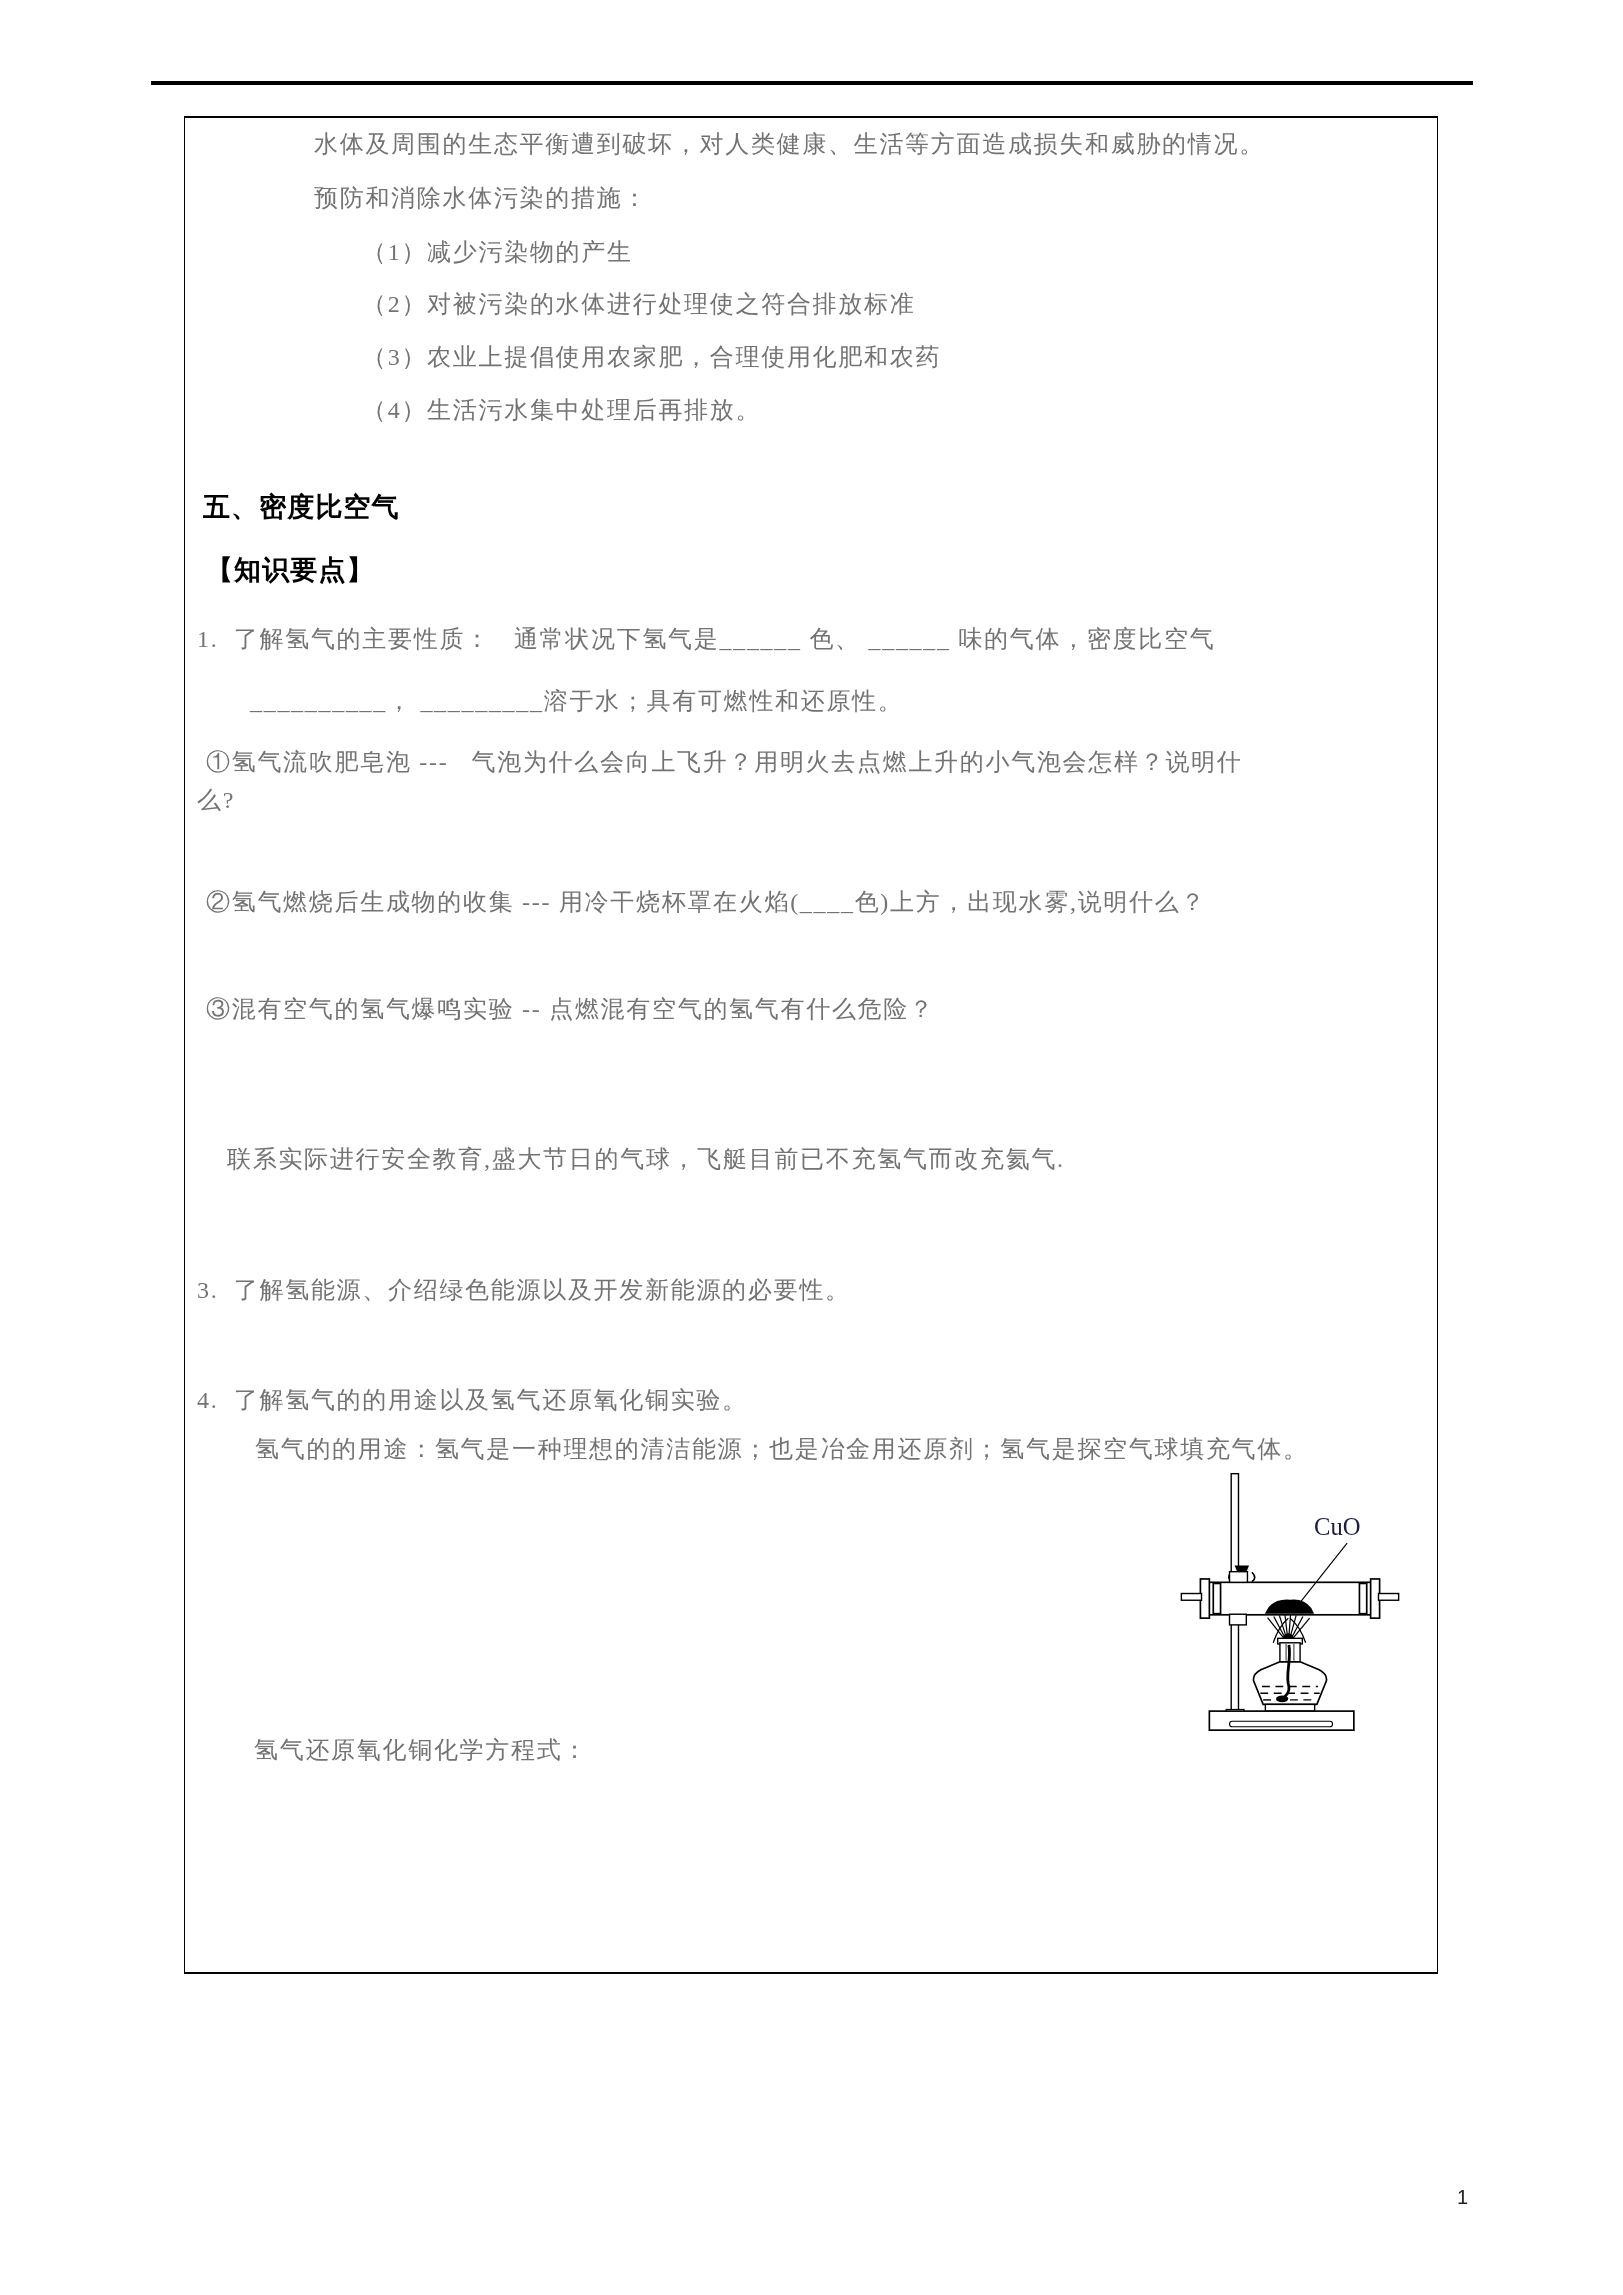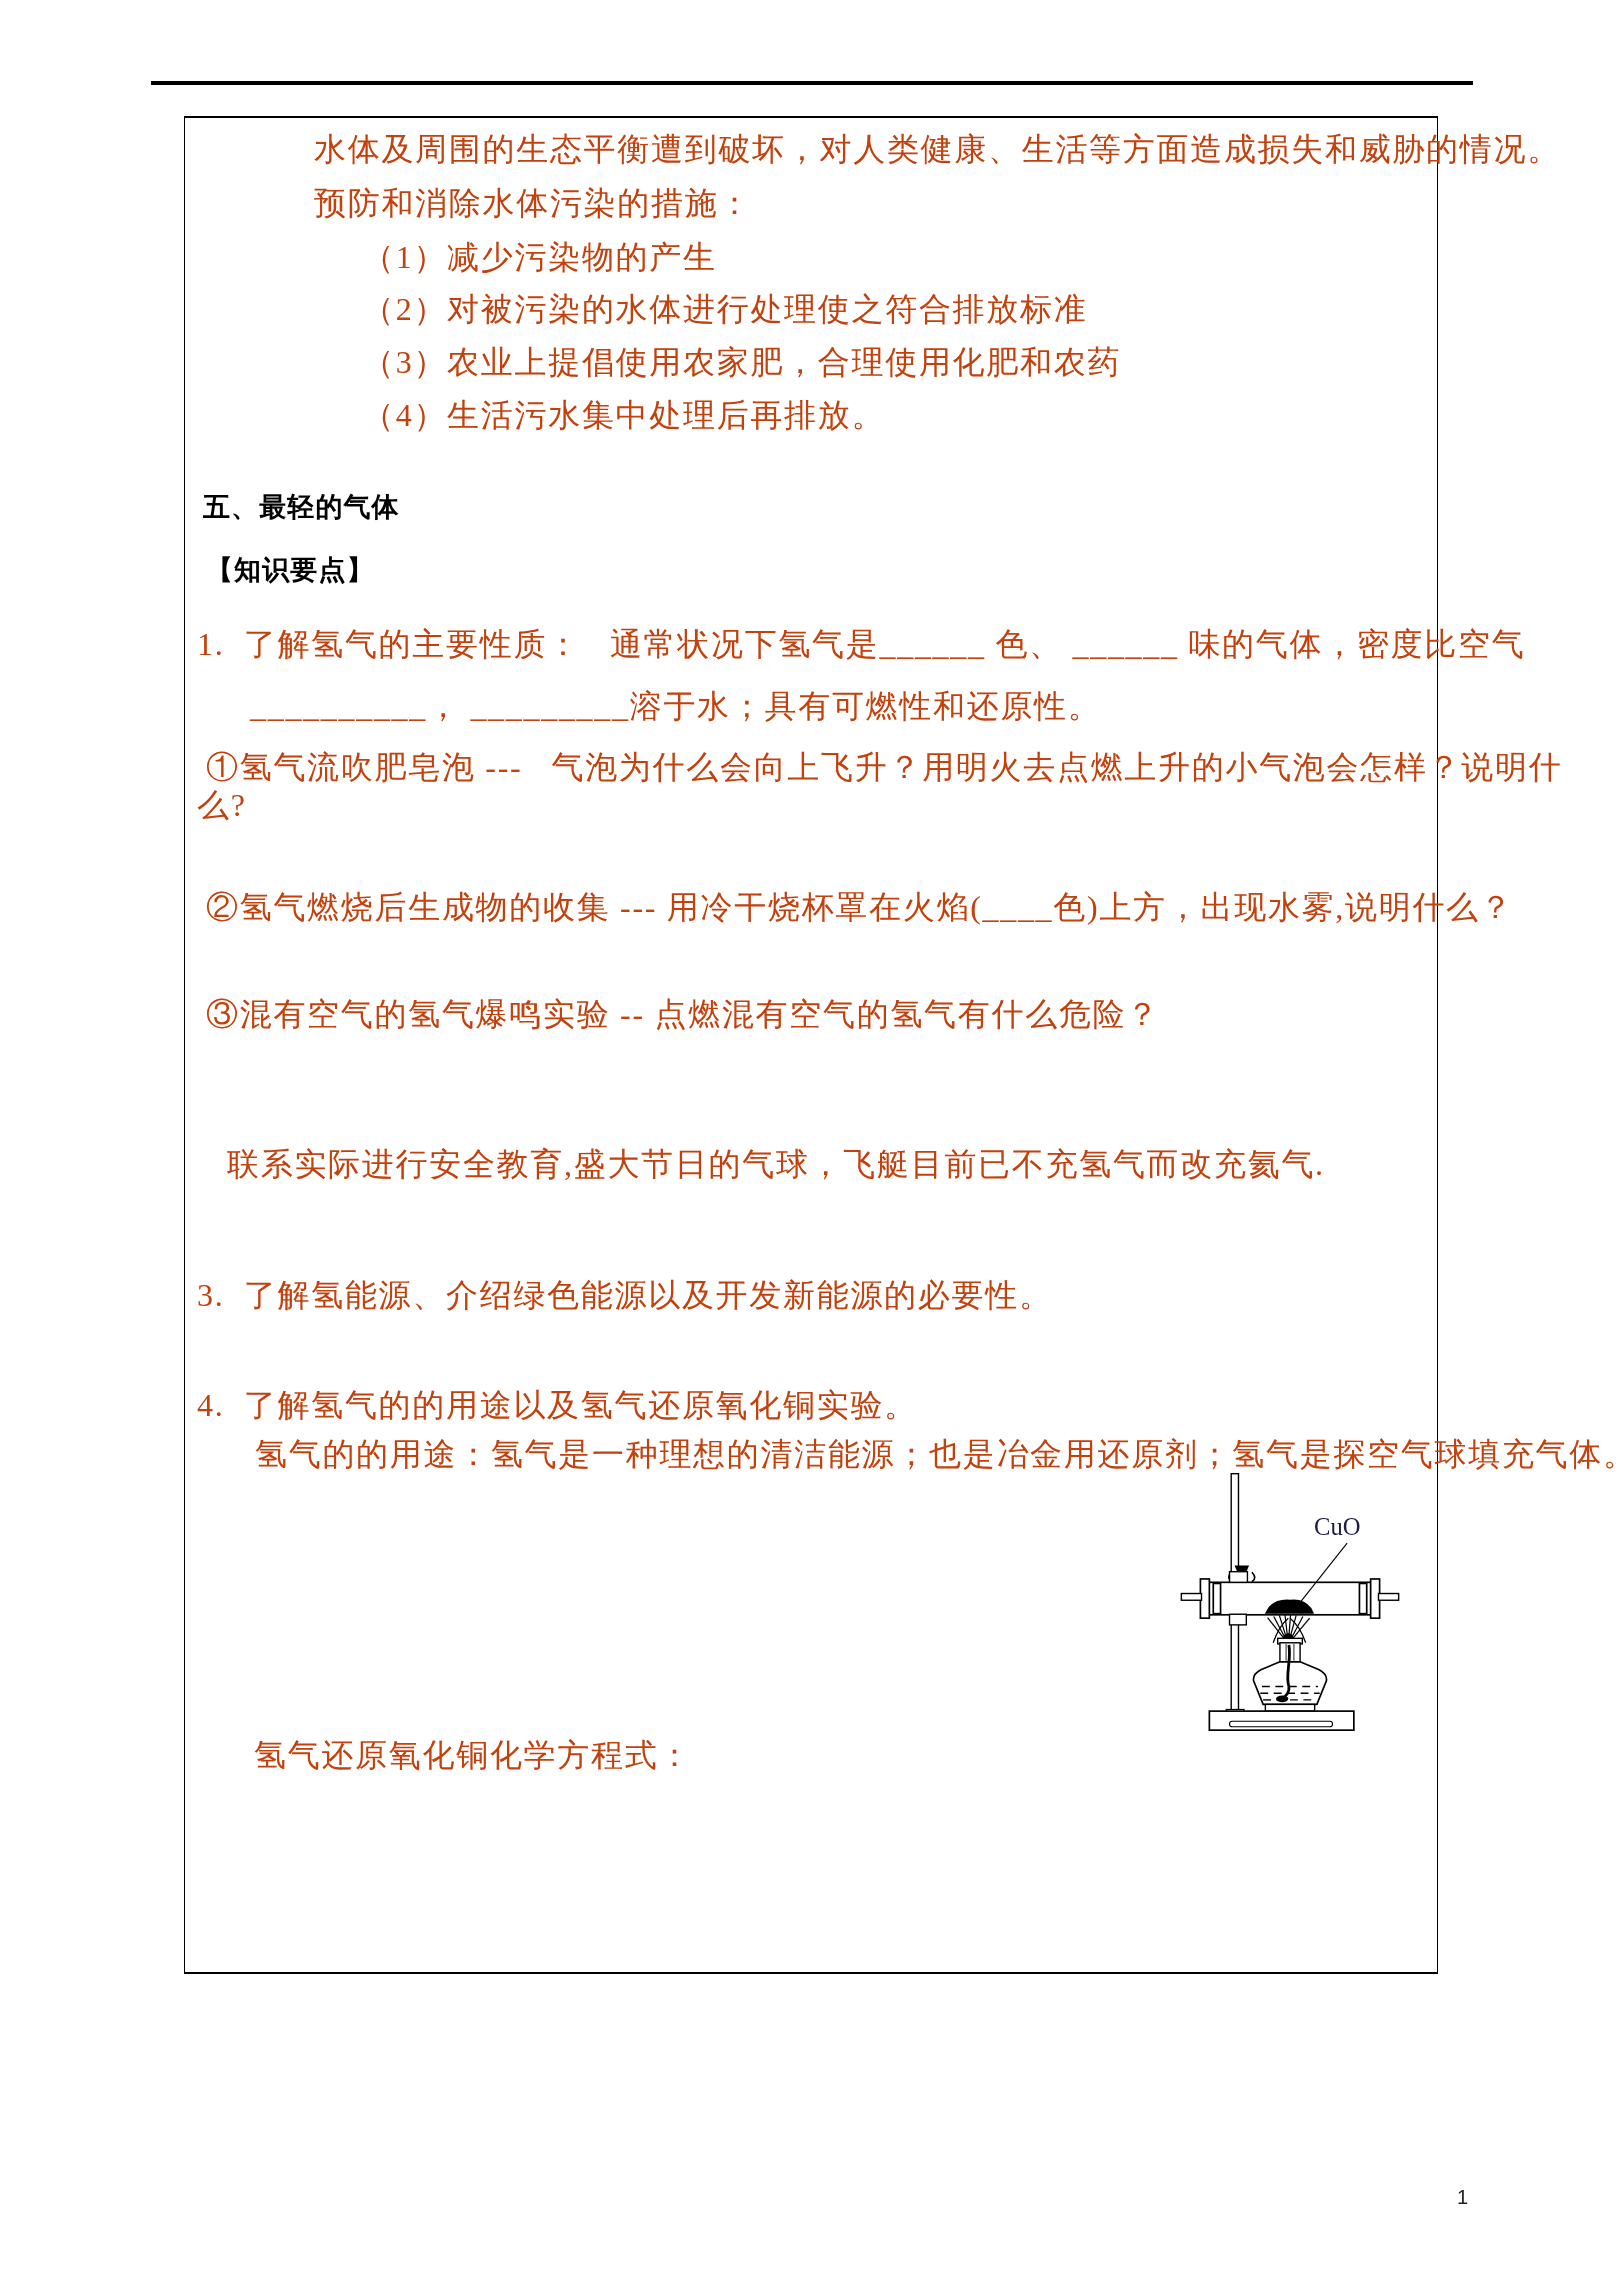--- a/index.html
+++ b/index.html
@@ -15,21 +15,21 @@
     position:absolute;left:151px;top:81px;width:1322px;height:3.9px;
     background:#000;
   }
   .content-box{
     position:absolute;left:184px;top:116px;width:1252px;height:1854px;
     border:1.7px solid #000;border-top-width:2.2px;border-bottom-width:2.8px;
     background:#fff;
   }
   .line{
     position:absolute;
-    font-size:32px;letter-spacing:1.7px;white-space:pre;color:#c2410c;
+    font-size:24px;letter-spacing:1.7px;white-space:pre;color:#737373;
   }
   .heading{
     font-weight:bold;font-size:27px;letter-spacing:1.1px;color:#000;
   }
   .page-number{
     position:absolute;left:1457px;top:2186px;font-size:20px;
     font-family:"Liberation Sans","DejaVu Sans",sans-serif;color:#222;
   }
   .diagram{
     position:absolute;left:1178px;top:1458px;width:224px;height:280px;
@@ -48,21 +48,21 @@
 
   <div class="content-box"></div>
 
   <div class="line" style="left:314px;top:128px;">水体及周围的生态平衡遭到破坏，对人类健康、生活等方面造成损失和威胁的情况。</div>
   <div class="line" style="left:314px;top:182px;">预防和消除水体污染的措施：</div>
   <div class="line" style="left:362px;top:236px;">（1）减少污染物的产生</div>
   <div class="line" style="left:362px;top:288px;">（2）对被污染的水体进行处理使之符合排放标准</div>
   <div class="line" style="left:362px;top:341px;">（3）农业上提倡使用农家肥，合理使用化肥和农药</div>
   <div class="line" style="left:362px;top:394px;">（4）生活污水集中处理后再排放。</div>
 
-  <div class="line heading" style="left:203px;top:489px;">五、最轻的气体</div>
+  <div class="line heading" style="left:203px;top:489px;">五、密度比空气</div>
   <div class="line heading" style="left:206px;top:552px;">【知识要点】</div>
 
   <div class="line" style="left:197px;top:623px;">1.  了解氢气的主要性质：   通常状况下氢气是______ 色、 ______ 味的气体，密度比空气</div>
   <div class="line" style="left:250px;top:685px;">__________， _________溶于水；具有可燃性和还原性。</div>
   <div class="line" style="left:206px;top:746px;">①氢气流吹肥皂泡 ---   气泡为什么会向上飞升？用明火去点燃上升的小气泡会怎样？说明什</div>
   <div class="line" style="left:197px;top:784px;">么?</div>
   <div class="line" style="left:206px;top:886px;">②氢气燃烧后生成物的收集 --- 用冷干烧杯罩在火焰(____色)上方，出现水雾,说明什么？</div>
   <div class="line" style="left:206px;top:993px;">③混有空气的氢气爆鸣实验 -- 点燃混有空气的氢气有什么危险？</div>
 
   <div class="line" style="left:227px;top:1143px;">联系实际进行安全教育,盛大节日的气球，飞艇目前已不充氢气而改充氦气.</div>

